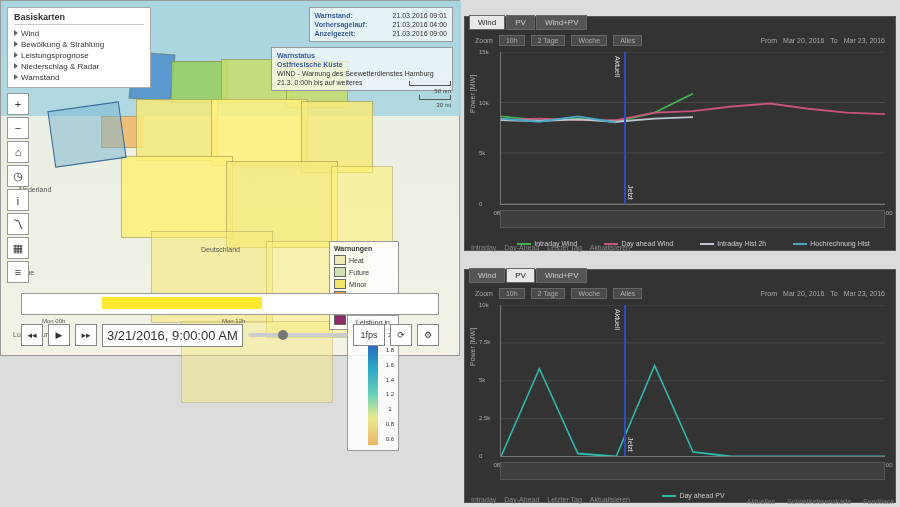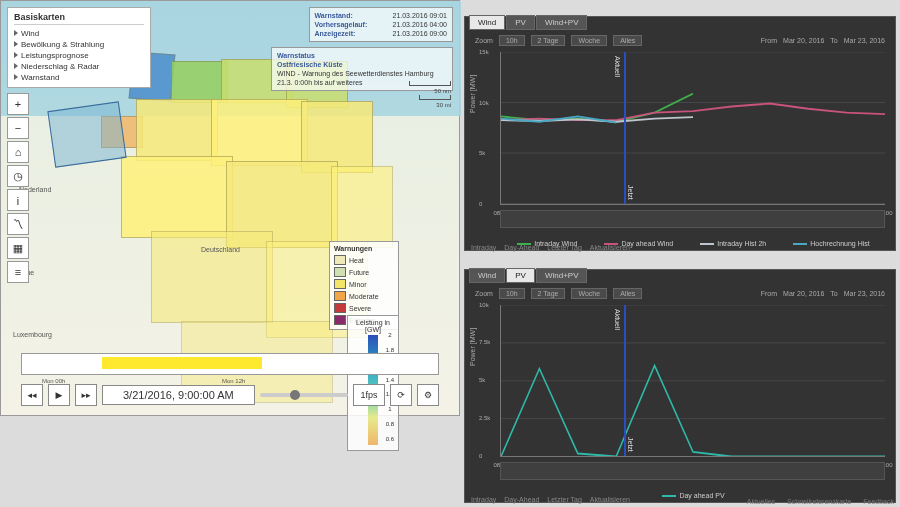--- a/index.html
+++ b/index.html
@@ -1,18 +1,18 @@
 <!DOCTYPE html>
 <html><head>
 <meta charset="utf-8">
 <style>
 html,body{margin:0;padding:0;width:900px;height:507px;font-family:Arial,Helvetica,sans-serif;font-size:9px;color:#333;background:#dcdcdc;overflow:hidden}
 .root{display:flex;width:100%;height:100%}
 
-.map-pane{position:relative;width:460px;height:416px;background:linear-gradient(180deg,#a8d5e0 0%,#cee6ec 20%,#e8efe2 24%,#f4f2e6 100%);border:1px solid #999;box-sizing:border-box}
+.map-pane{position:relative;width:460px;height:356px;background:linear-gradient(180deg,#a8d5e0 0%,#cee6ec 20%,#e8efe2 24%,#f4f2e6 100%);border:1px solid #999;box-sizing:border-box}
 .germany{position:absolute;left:60px;top:20px;width:350px;height:400px}
 .region{position:absolute;border:1px solid rgba(120,110,60,.5);opacity:.85}
 .r-y{background:#f6ea7a}
 .r-y2{background:#fff17a}
 .r-g{background:#c9df6e}
 .r-g2{background:#96cf5e}
 .r-b{background:#4b8fcc}
 .r-o{background:#f0b66a}
 .sea{position:absolute;background:rgba(168,213,224,.9);border:1px solid #7aa}
 .layers{position:absolute;left:6px;top:6px;width:130px;background:#fff;border:1px solid #aaa;padding:4px 6px;font-size:8px}
@@ -30,21 +30,21 @@
 .legend2{position:absolute;right:60px;top:314px;width:42px;background:rgba(255,255,255,.85);border:1px solid #999;padding:3px 4px;font-size:7px;text-align:center}
 .grad{width:10px;height:110px;margin:2px auto;background:linear-gradient(180deg,#2b4fb8 0%,#2ba6c7 30%,#6cd2b8 55%,#e6ea8c 75%,#f0b66a 100%)}
 .legend2 .ticks{position:absolute;right:4px;top:16px;font-size:6px;line-height:1;display:flex;flex-direction:column;justify-content:space-between;height:110px}
 .scalebar{position:absolute;right:8px;top:80px;font-size:6px;color:#444;text-align:right;line-height:1.4}
 .scalebar .bar{width:40px;height:4px;border:1px solid #555;border-top:none;margin-bottom:1px}
 .timeline{position:absolute;left:20px;right:20px;bottom:40px;height:20px;background:#fff;border:1px solid #999}
 .timeline .fill{position:absolute;left:80px;top:3px;height:12px;width:160px;background:#ffe92e}
 .timeline .tick{position:absolute;bottom:-10px;font-size:6px;color:#555}
 .player{position:absolute;left:20px;right:20px;bottom:8px;height:24px;display:flex;align-items:center;gap:5px}
 .pbtn{width:20px;height:20px;background:#fff;border:1px solid #888;display:flex;align-items:center;justify-content:center;cursor:pointer;font-size:9px}
-.tstamp{flex:0 0 auto;padding:3px 20px;background:#fff;border:1px solid #888;font-size:11px}
+.tstamp{flex:0 0 auto;padding:3px 4px;background:#fff;border:1px solid #888;font-size:13px}
 .player .track{flex:1;height:4px;background:#ccc;border-radius:2px;position:relative}
 .player .knob{width:10px;height:10px;border-radius:50%;background:#777;position:absolute;top:-3px;left:30px}
 
 .charts{flex:1;display:flex;flex-direction:column;gap:6px;padding:4px;box-sizing:border-box}
 .chart{flex:1;background:#333;border:1px solid #555;position:relative;color:#ddd}
 .tabs{position:absolute;left:4px;top:-2px;display:flex;gap:1px;font-size:8px}
 .tabs span{background:#555;color:#ccc;padding:2px 8px;border:1px solid #666;cursor:pointer}
 .tabs span.active{background:#e8e8e8;color:#222}
 .ctrl{position:absolute;left:10px;top:18px;right:10px;display:flex;gap:6px;align-items:center;font-size:7px;color:#aaa}
 .ctrl .zbtn{background:#4a4a4a;border:1px solid #666;padding:1px 6px;cursor:pointer}

